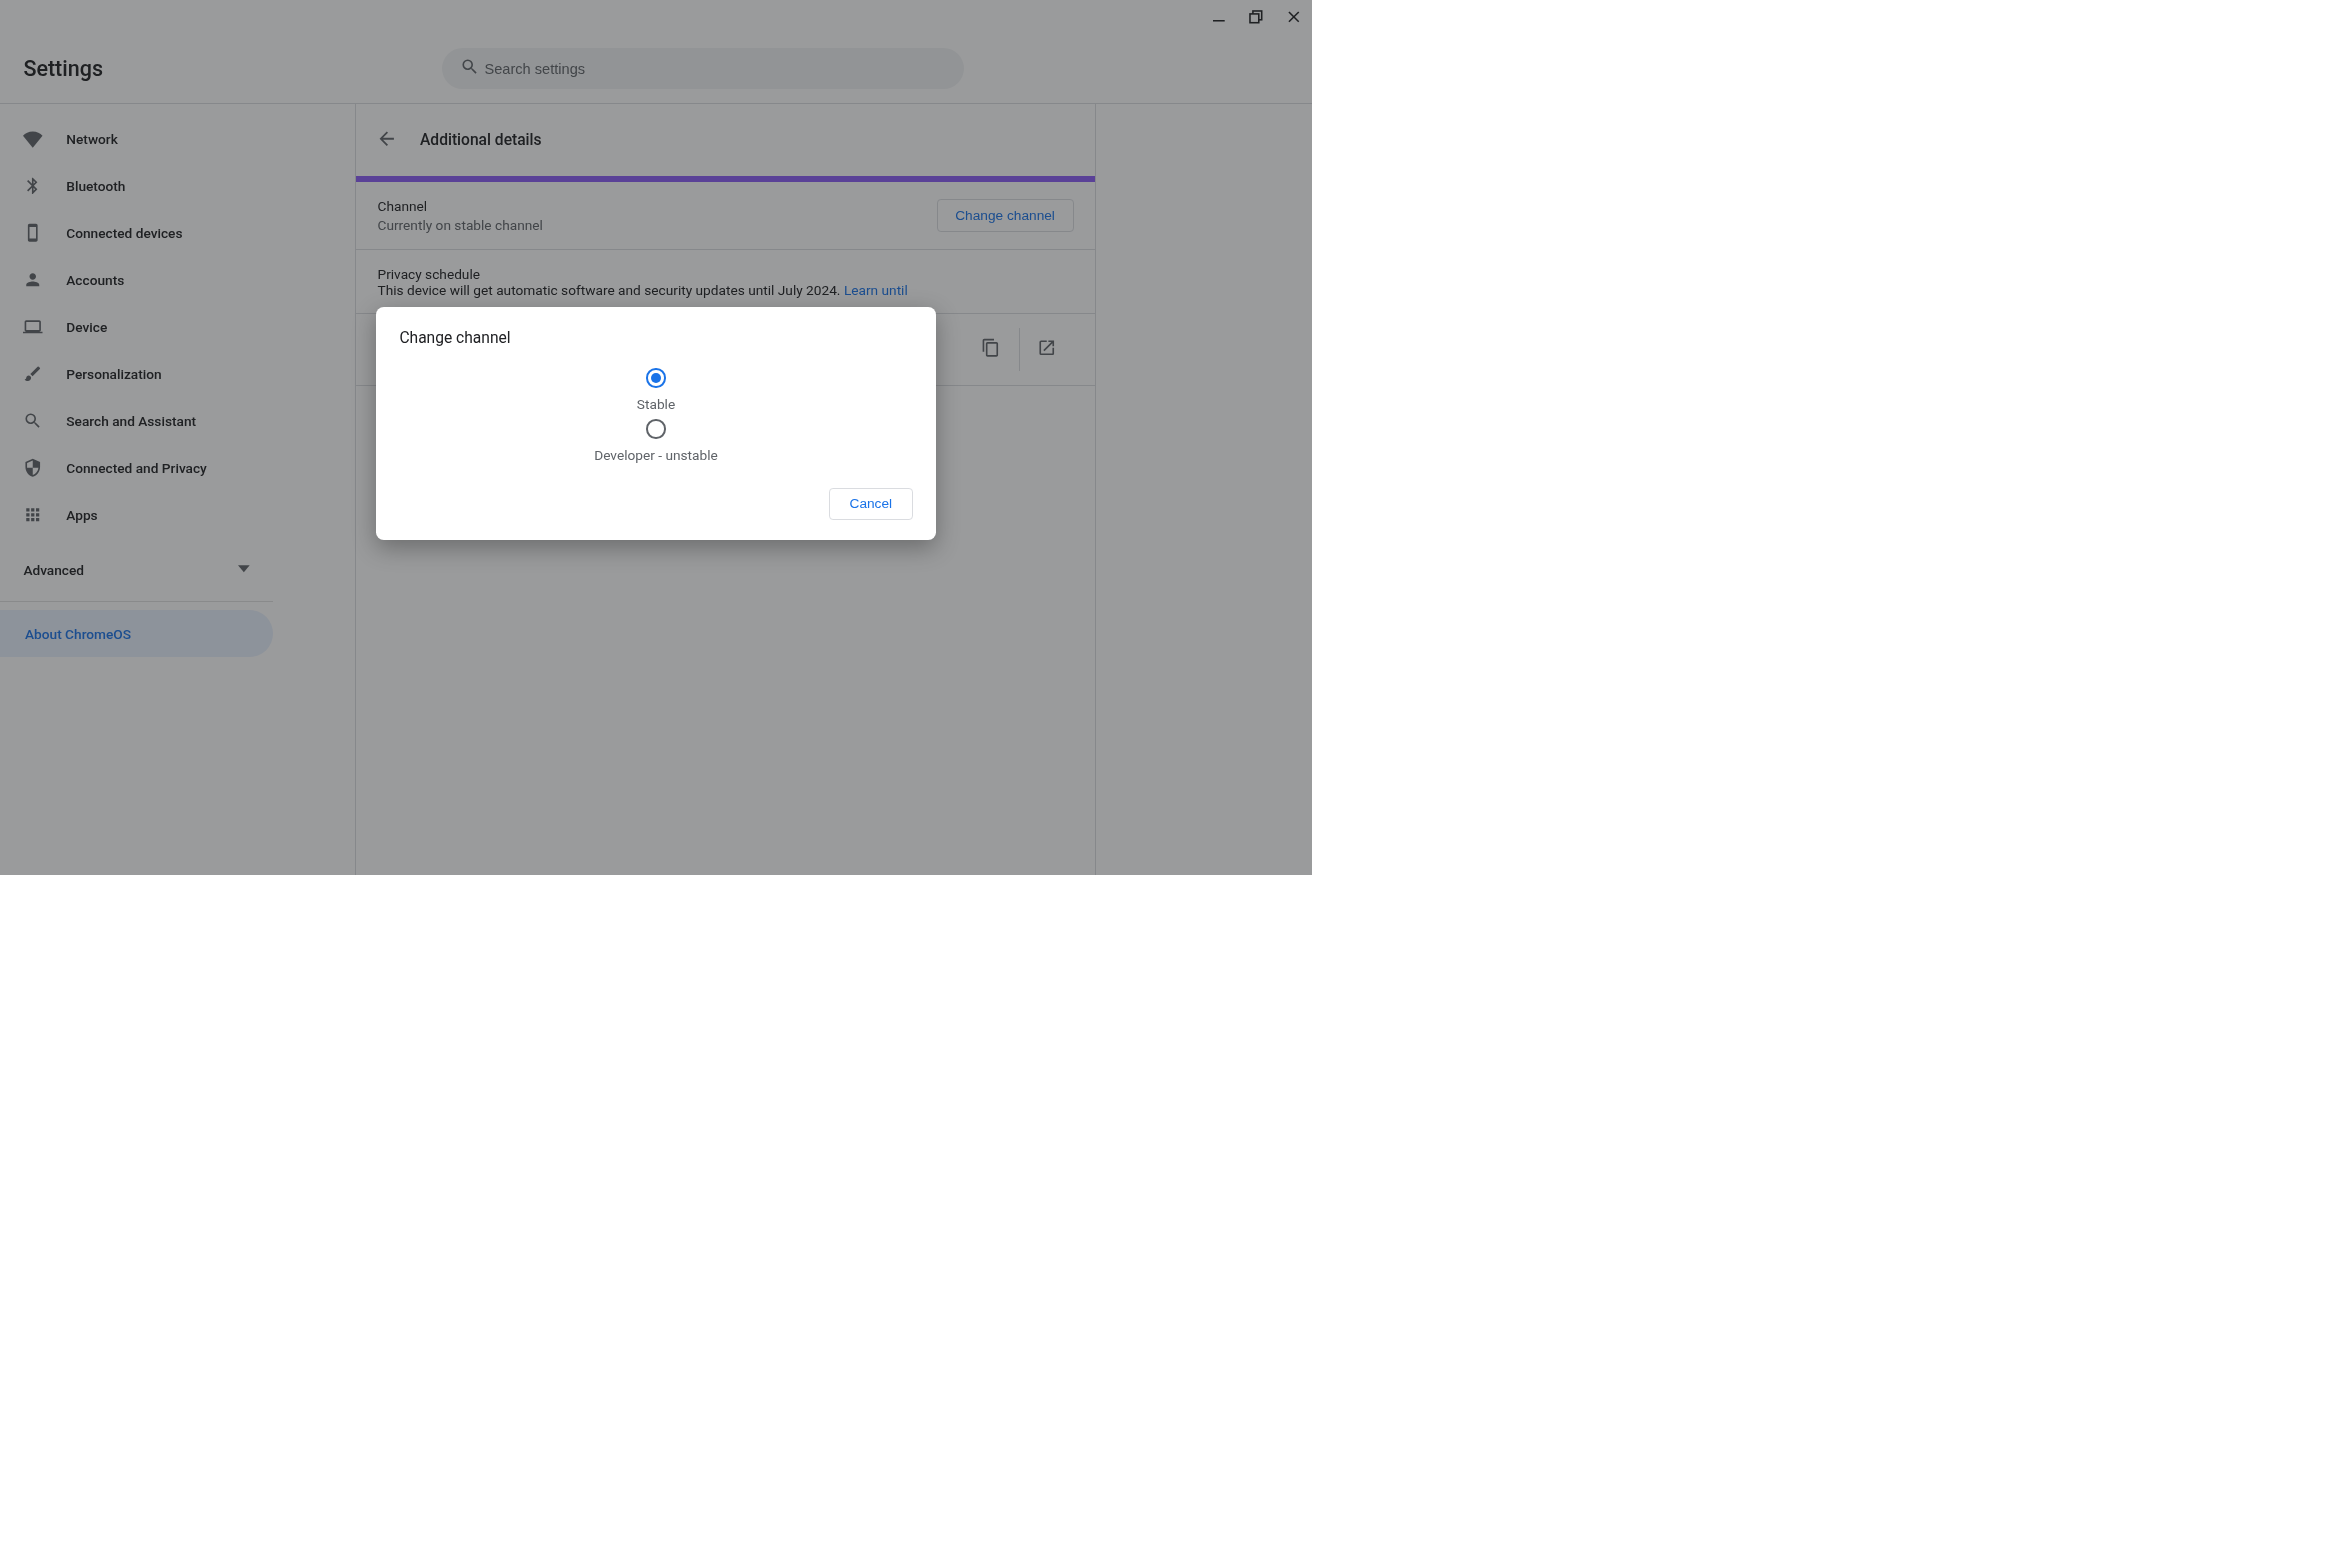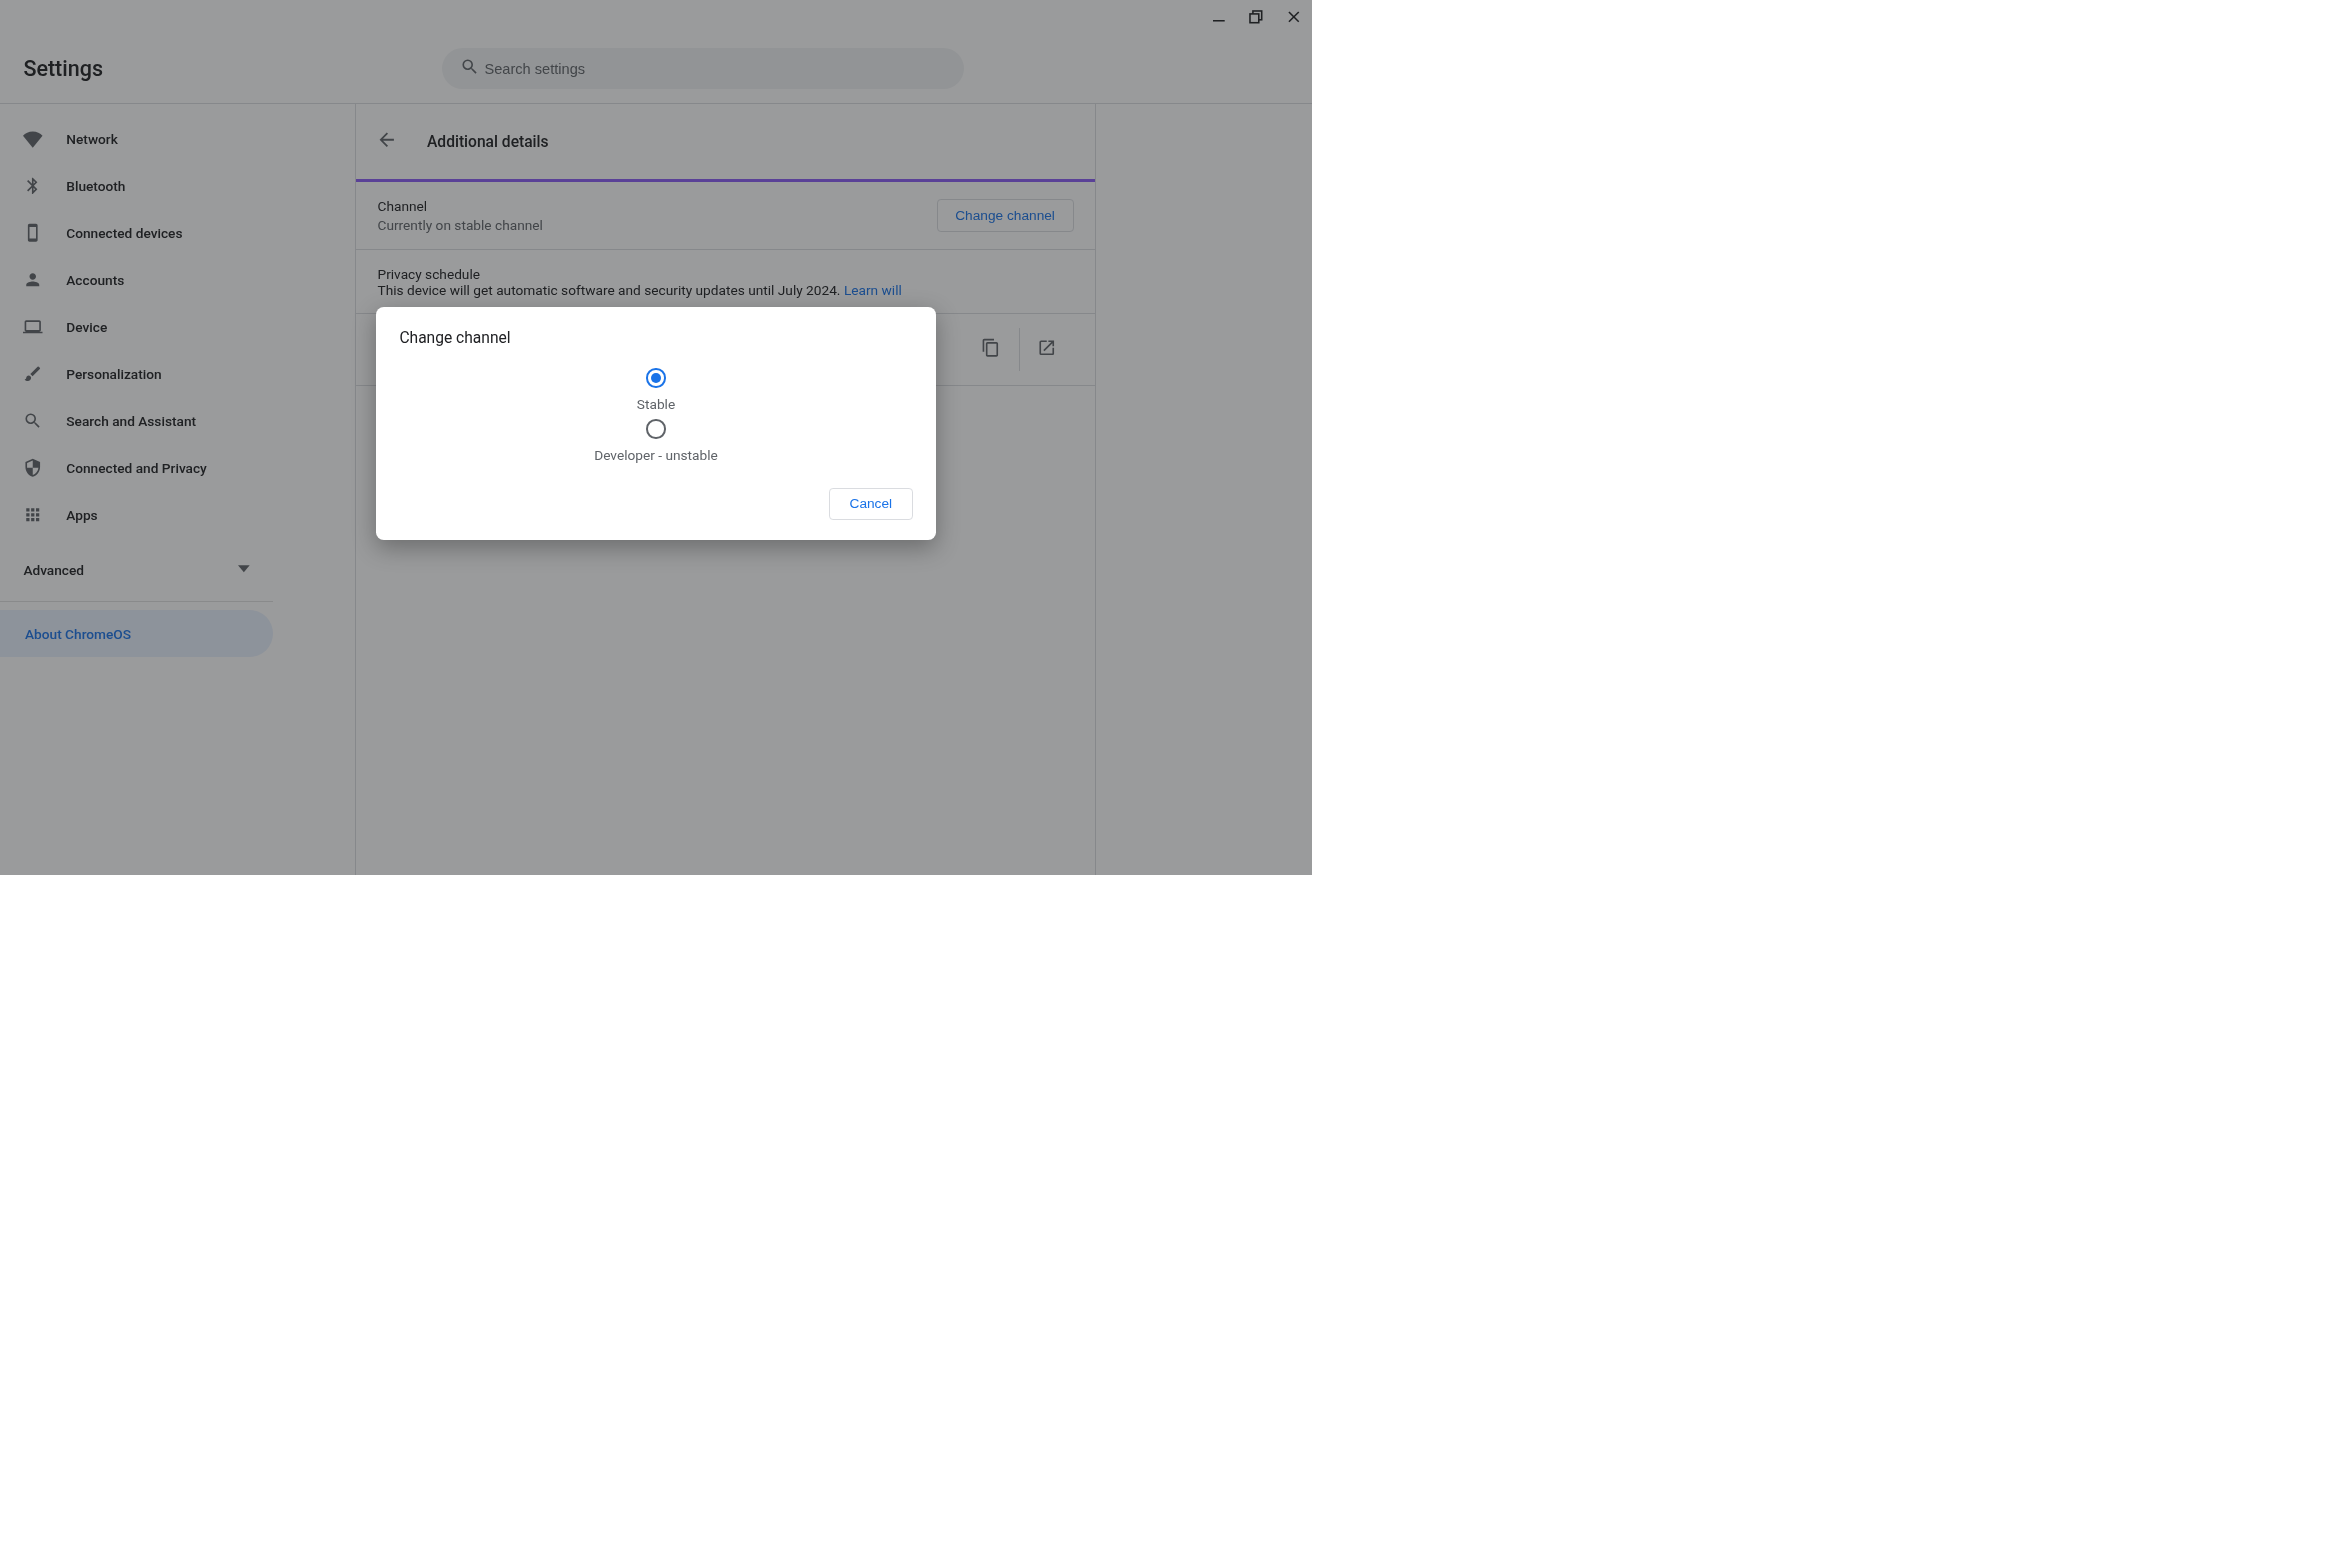--- a/index.html
+++ b/index.html
@@ -119,23 +119,23 @@
   .main {
     width: 741px;
     border-left: 1px solid #dadce0;
     border-right: 1px solid #dadce0;
     background:#fff;
   }
   .page-header {
     height: 78px;
     display:flex;
     align-items:center;
-    gap: 30px;
+    gap: 23px;
     padding: 0 19.5px;
-    border-bottom:3px solid #8b5cf6;
+    border-bottom:6px solid #8b5cf6;
   }
   .back-btn svg { width:21.5px; height:21.5px; fill:#5f6368; }
   .page-header .ph-title { font-size:15.6px; font-weight:500; }
 
   .card-row {
     padding: 15.6px 21.5px;
     border-bottom:1px solid #dadce0;
     display:flex;
     align-items:center;
     justify-content:space-between;
@@ -371,21 +371,21 @@
         <div class="row-text">
           <div class="row-title">Channel</div>
           <div class="row-sub">Currently on stable channel</div>
         </div>
         <button class="change-btn">Change channel</button>
       </div>
 
       <div class="card-row" style="display:block;">
         <div class="row-title">Privacy schedule</div>
         <div class="row-sub">
-          <span>This device will get automatic software and security updates until July 2024. </span><span class="link">Learn will</span>
+          <span>This device will get automatic software and security updates until July 2024. </span><span class="link">Learn until</span>
         </div>
       </div>
 
       <div class="build-row">
         <div class="icon-btn">
           <span><svg viewBox="0 0 24 24">
                 <path d="M16 1H4c-1.1 0-2 .9-2 2v14h2V3h12V1zm3 4H8c-1.1 0-2 .9-2 2v14c0 1.1.9 2 2 2h11c1.1 0 2-.9 2-2V7c0-1.1-.9-2-2-2zm0 16H8V7h11v14z"></path>
               </svg></span>
         </div>
         <div class="icon-btn">

